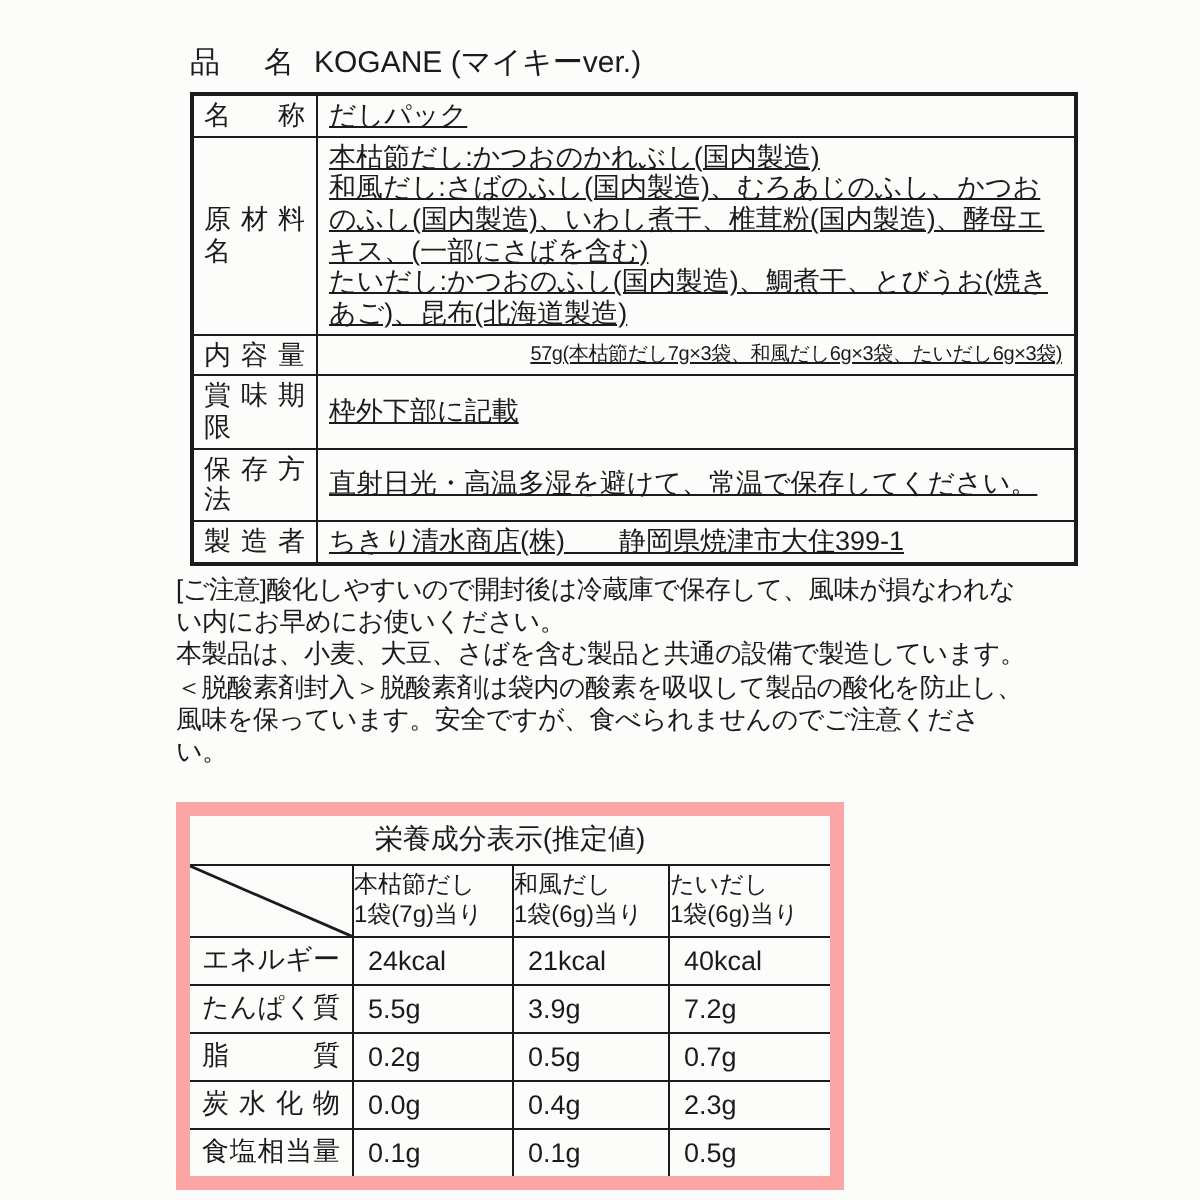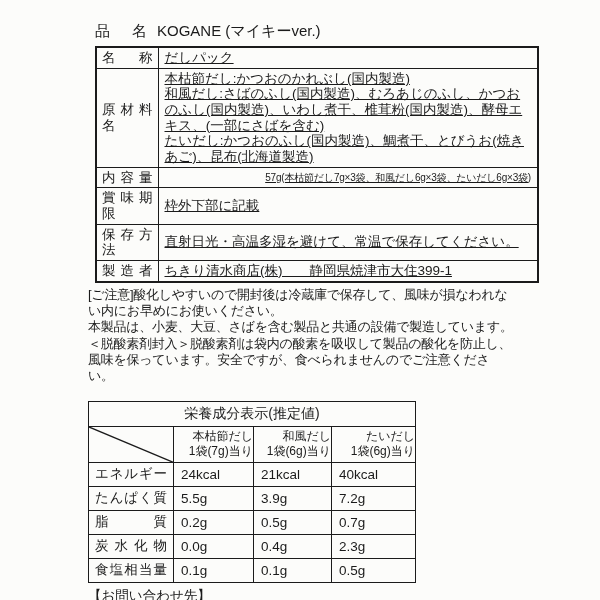--- a/index.html
+++ b/index.html
@@ -23,26 +23,26 @@
   .info th,.info td{border:1.4px solid #1b1b1b;vertical-align:middle;}
   .info th{width:52px;font-weight:normal;text-align:justify;text-align-last:justify;padding:2px 5px;font-size:13.5px;}
   .info td{padding:2px 6px;white-space:pre-line;text-decoration:underline;}
   .info td.fit{font-size:10px;letter-spacing:-0.2px;white-space:nowrap;overflow:hidden;text-align:right;}
 
   
   .notices{margin:4px 0 0 88px;width:426px;font-size:13px;letter-spacing:-0.25px;line-height:1.26;}
   .notices p{margin:0;}
 
   
-  .nutri{margin:16px 0 0 88px;width:327px;table-layout:fixed;border:1px solid #fca5a5;font-size:13.5px;}
+  .nutri{margin:16px 0 0 88px;width:327px;table-layout:fixed;border:7px solid #fca5a5;font-size:13.5px;}
   .nutri th,.nutri td{border:1.4px solid #1b1b1b;}
   .nutri .title{text-align:center;font-size:14px;padding:3px 2px;font-weight:normal;}
   .nutri .corner{position:relative;padding:0;}
   .nutri .corner svg{position:absolute;left:0;top:0;width:100%;height:100%;display:block;}
-  .nutri .colhead{text-align:right;font-weight:normal;font-size:12px;line-height:1.3;padding:2px 0;white-space:pre-line;}
+  .nutri .colhead{text-align:left;font-weight:normal;font-size:12px;line-height:1.3;padding:2px 0;white-space:pre-line;}
   .nutri .rowlabel{font-weight:normal;text-align:justify;text-align-last:justify;padding:2.5px 6px;}
   .nutri .val{padding:2.5px 7px;}
 
   
   .contact{margin:4px 0 0 88px;font-size:13.5px;line-height:1.3;}
   .contact .line{white-space:nowrap;}
 </style>
 </head>
 <body>
 

